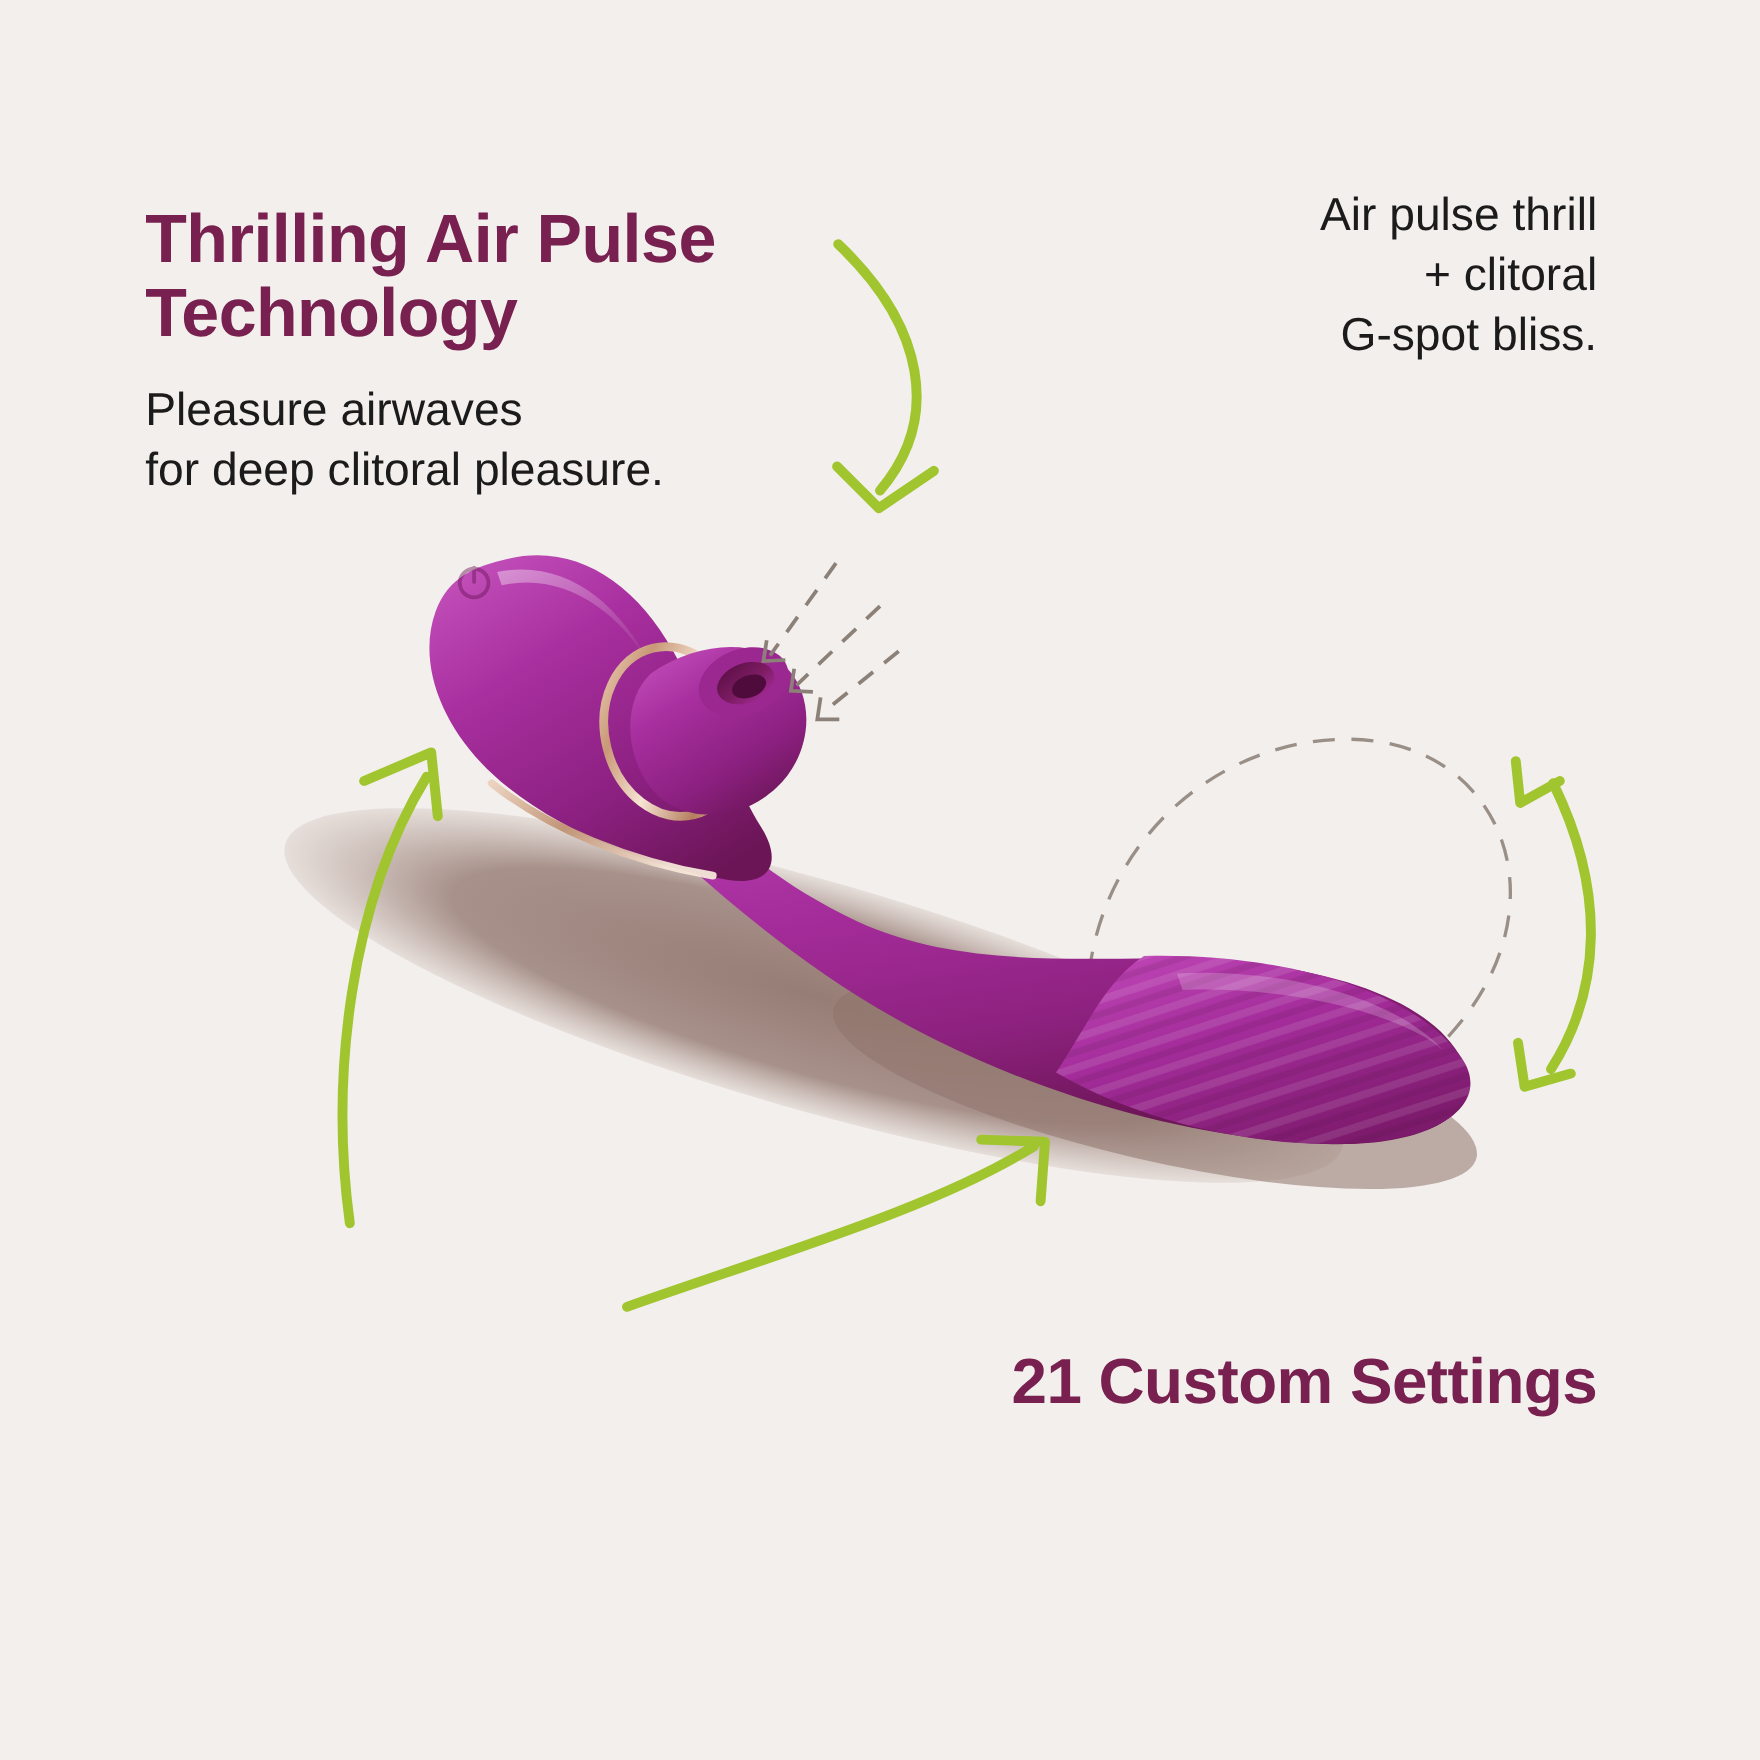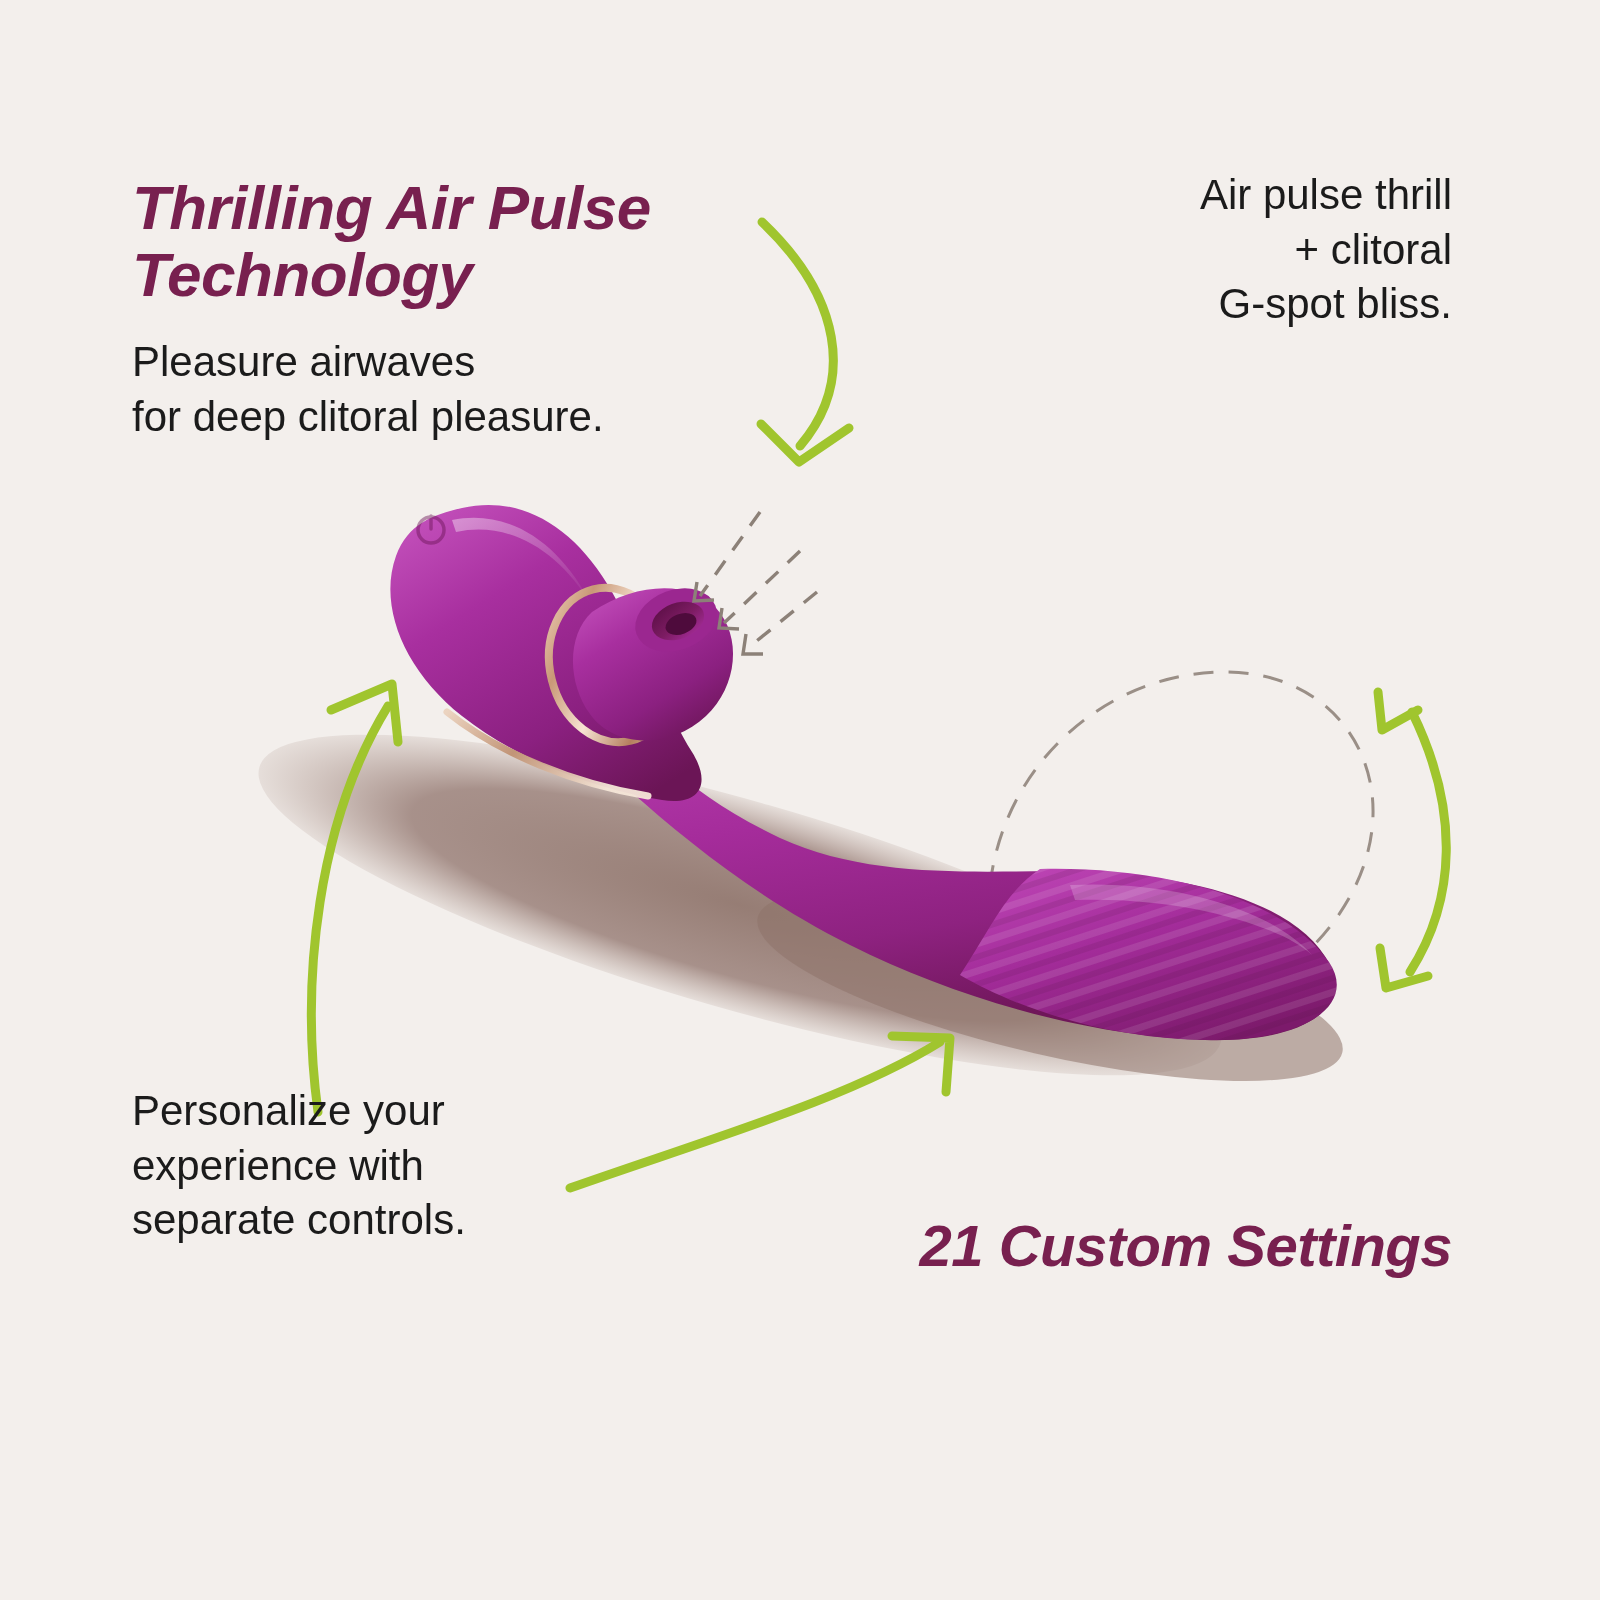--- a/index.html
+++ b/index.html
@@ -13,23 +13,22 @@
   .stage{position:absolute;inset:0;width:1600px;height:1600px;}
 
   
   .callout{position:absolute;}
   .callout .head{
     color:#78204F;
     font-weight:700;
     font-size:62px;
     line-height:1.08;
     letter-spacing:-0.5px;
-    margin:3px 0 26px 0;
+    margin:13px 0 26px 0;
     white-space:pre-line;
-    font-style:italic;
   }
   .callout .body{
     color:#1B1B1B;
     font-weight:400;
     font-size:42px;
     line-height:1.30;
     margin:0;
     white-space:pre-line;
   }
 
@@ -212,22 +211,19 @@
 for deep clitoral pleasure.</div>
   </div>
 
   <div class="callout" id="co-dbl">
     <div class="body">Air pulse thrill
 + clitoral
 G-spot bliss.</div>
   </div>
 
   <div class="callout" id="co-mot">
-    <div class="body">Personalize your
-experience with
-separate controls.</div>
   </div>
 
   <div class="callout" id="co-set">
     <div class="head">21 Custom Settings</div>
   </div>
 
 </div>
 
 </body></html>

